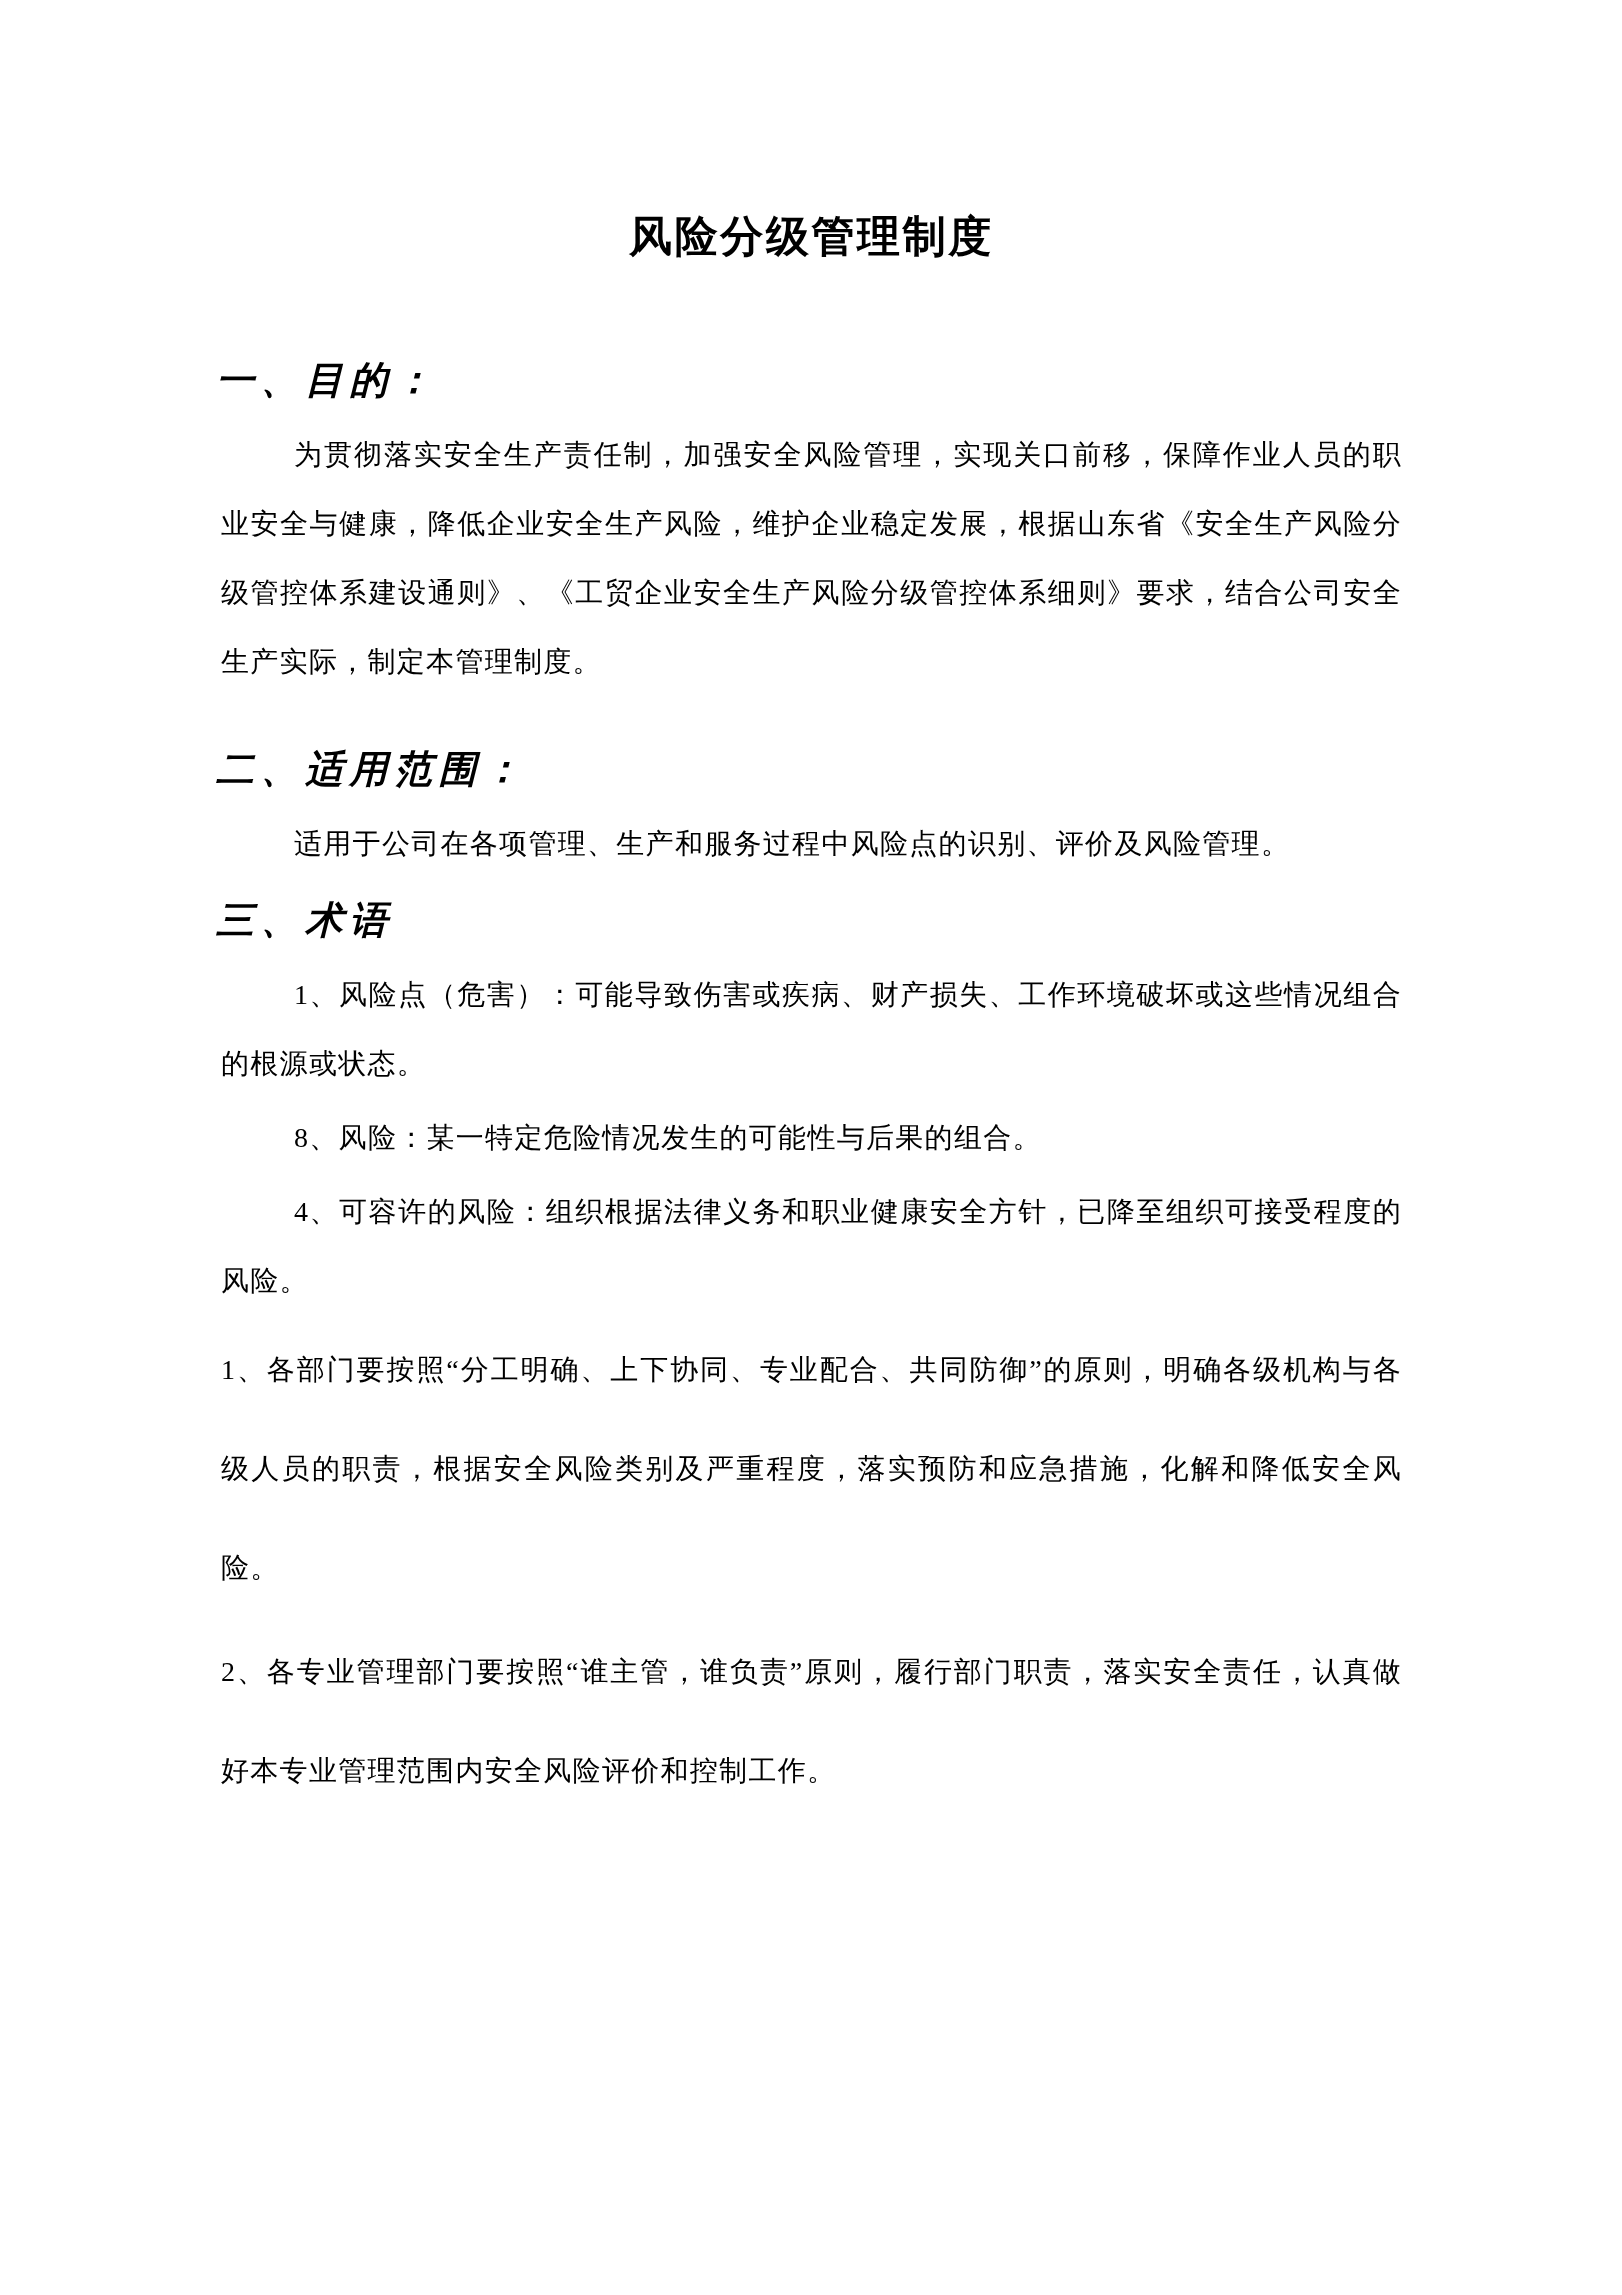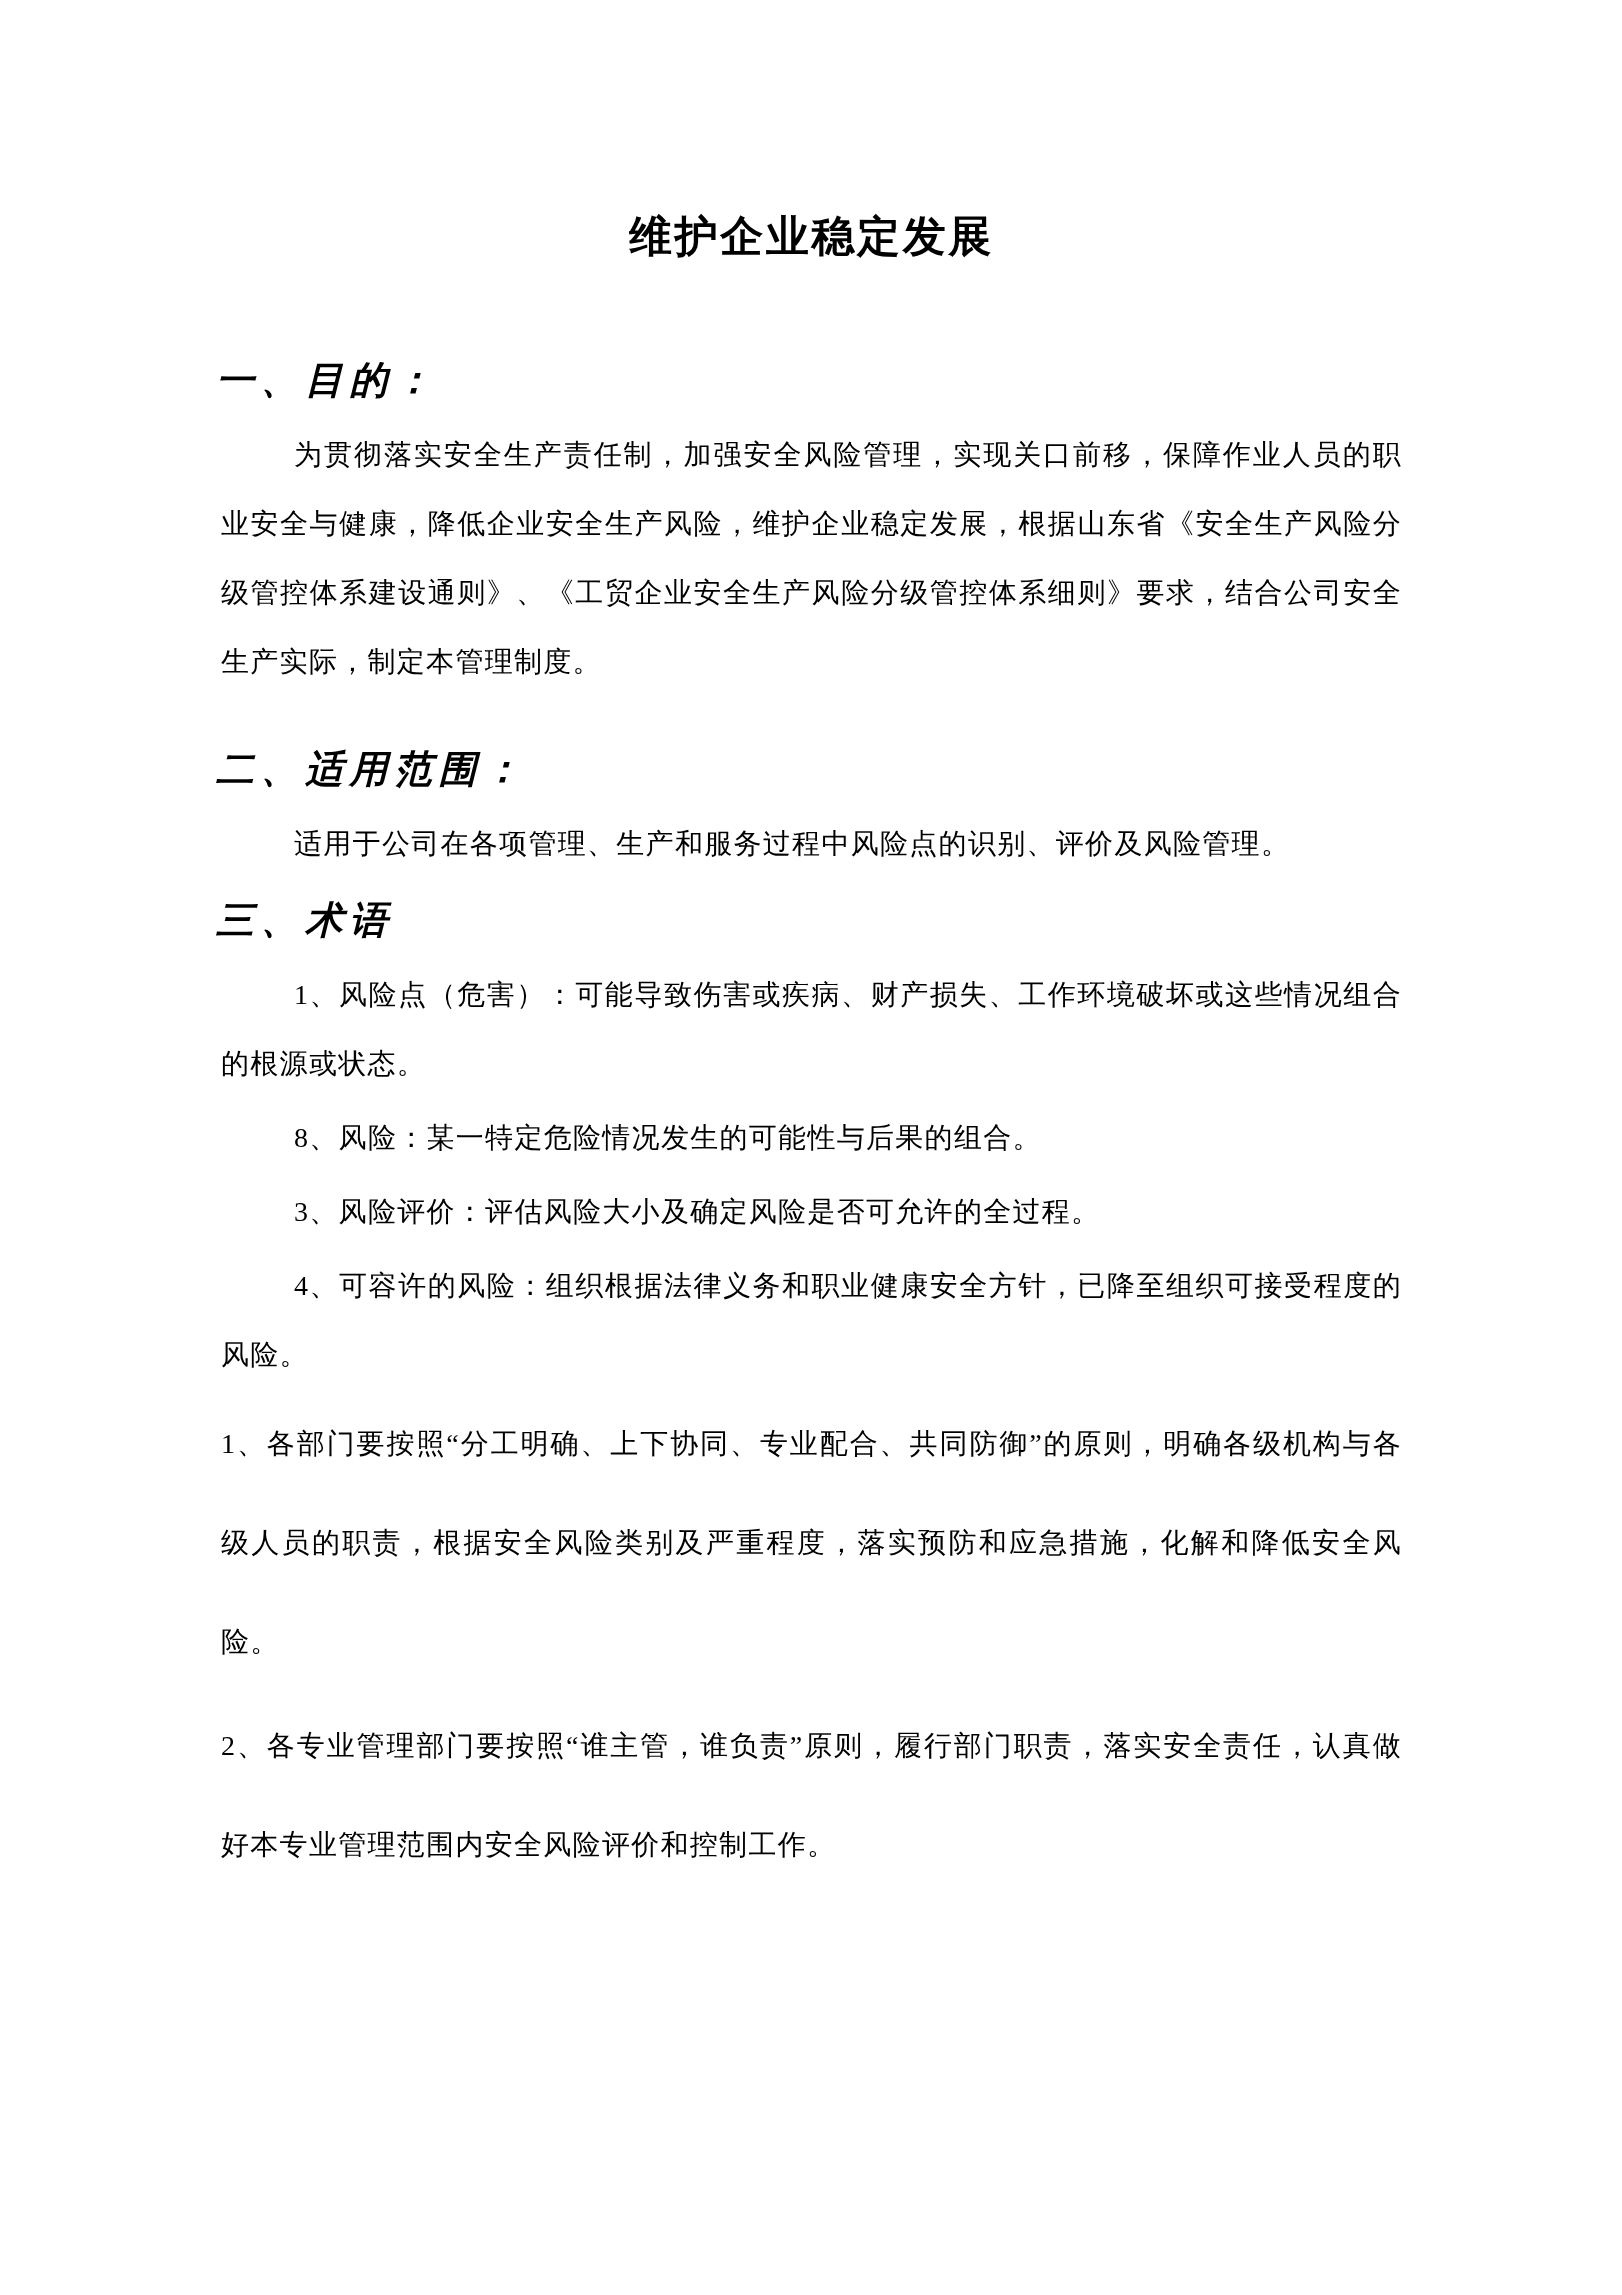--- a/index.html
+++ b/index.html
@@ -54,32 +54,31 @@
     line-height: 99px;
     text-indent: 0;
   }
 </style>
 </head>
 <body>
 
 <div class="page">
   <div class="content">
 
-    <div class="doc-title">维护企业稳定发展</div>
+    <div class="doc-title">风险分级管理制度</div>
 
     <div class="heading">一、目的：</div>
     <p class="para">为贯彻落实安全生产责任制，加强安全风险管理，实现关口前移，保障作业人员的职业安全与健康，降低企业安全生产风险，维护企业稳定发展，根据山东省《安全生产风险分级管控体系建设通则》、《工贸企业安全生产风险分级管控体系细则》要求，结合公司安全生产实际，制定本管理制度。</p>
 
     <div class="heading pre-gap-lg">二、适用范围：</div>
     <p class="para">适用于公司在各项管理、生产和服务过程中风险点的识别、评价及风险管理。</p>
 
     <div class="heading pre-gap-sm">三、术语</div>
     <p class="para">1、风险点（危害）：可能导致伤害或疾病、财产损失、工作环境破坏或这些情况组合的根源或状态。</p>
     <p class="para">8、风险：某一特定危险情况发生的可能性与后果的组合。</p>
-    <p class="para">3、风险评价：评估风险大小及确定风险是否可允许的全过程。</p>
     <p class="para">4、可容许的风险：组织根据法律义务和职业健康安全方针，已降至组织可接受程度的风险。</p>
 
     <p class="para wide">1、各部门要按照“分工明确、上下协同、专业配合、共同防御”的原则，明确各级机构与各级人员的职责，根据安全风险类别及严重程度，落实预防和应急措施，化解和降低安全风险。</p>
     <p class="para wide">2、各专业管理部门要按照“谁主管，谁负责”原则，履行部门职责，落实安全责任，认真做好本专业管理范围内安全风险评价和控制工作。</p>
 
   </div>
 </div>
 
 
 </body></html>

